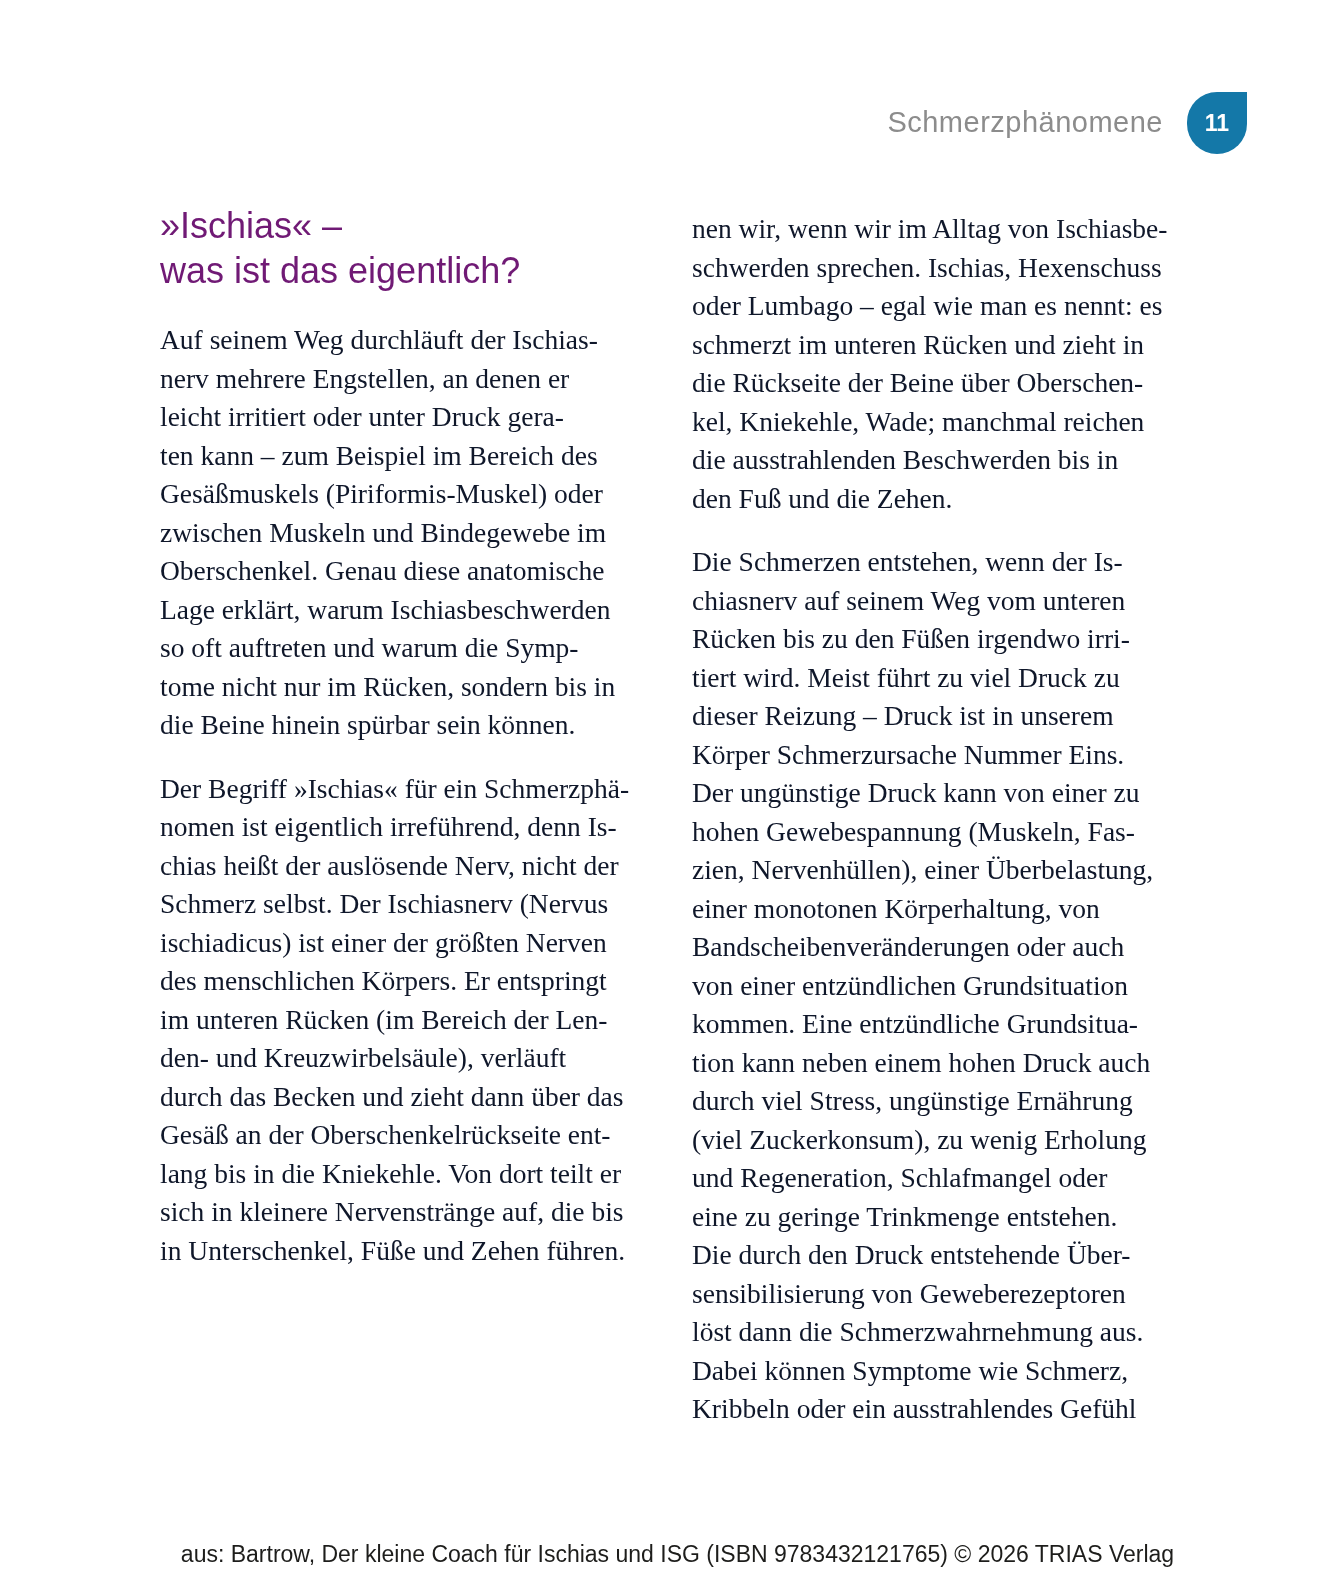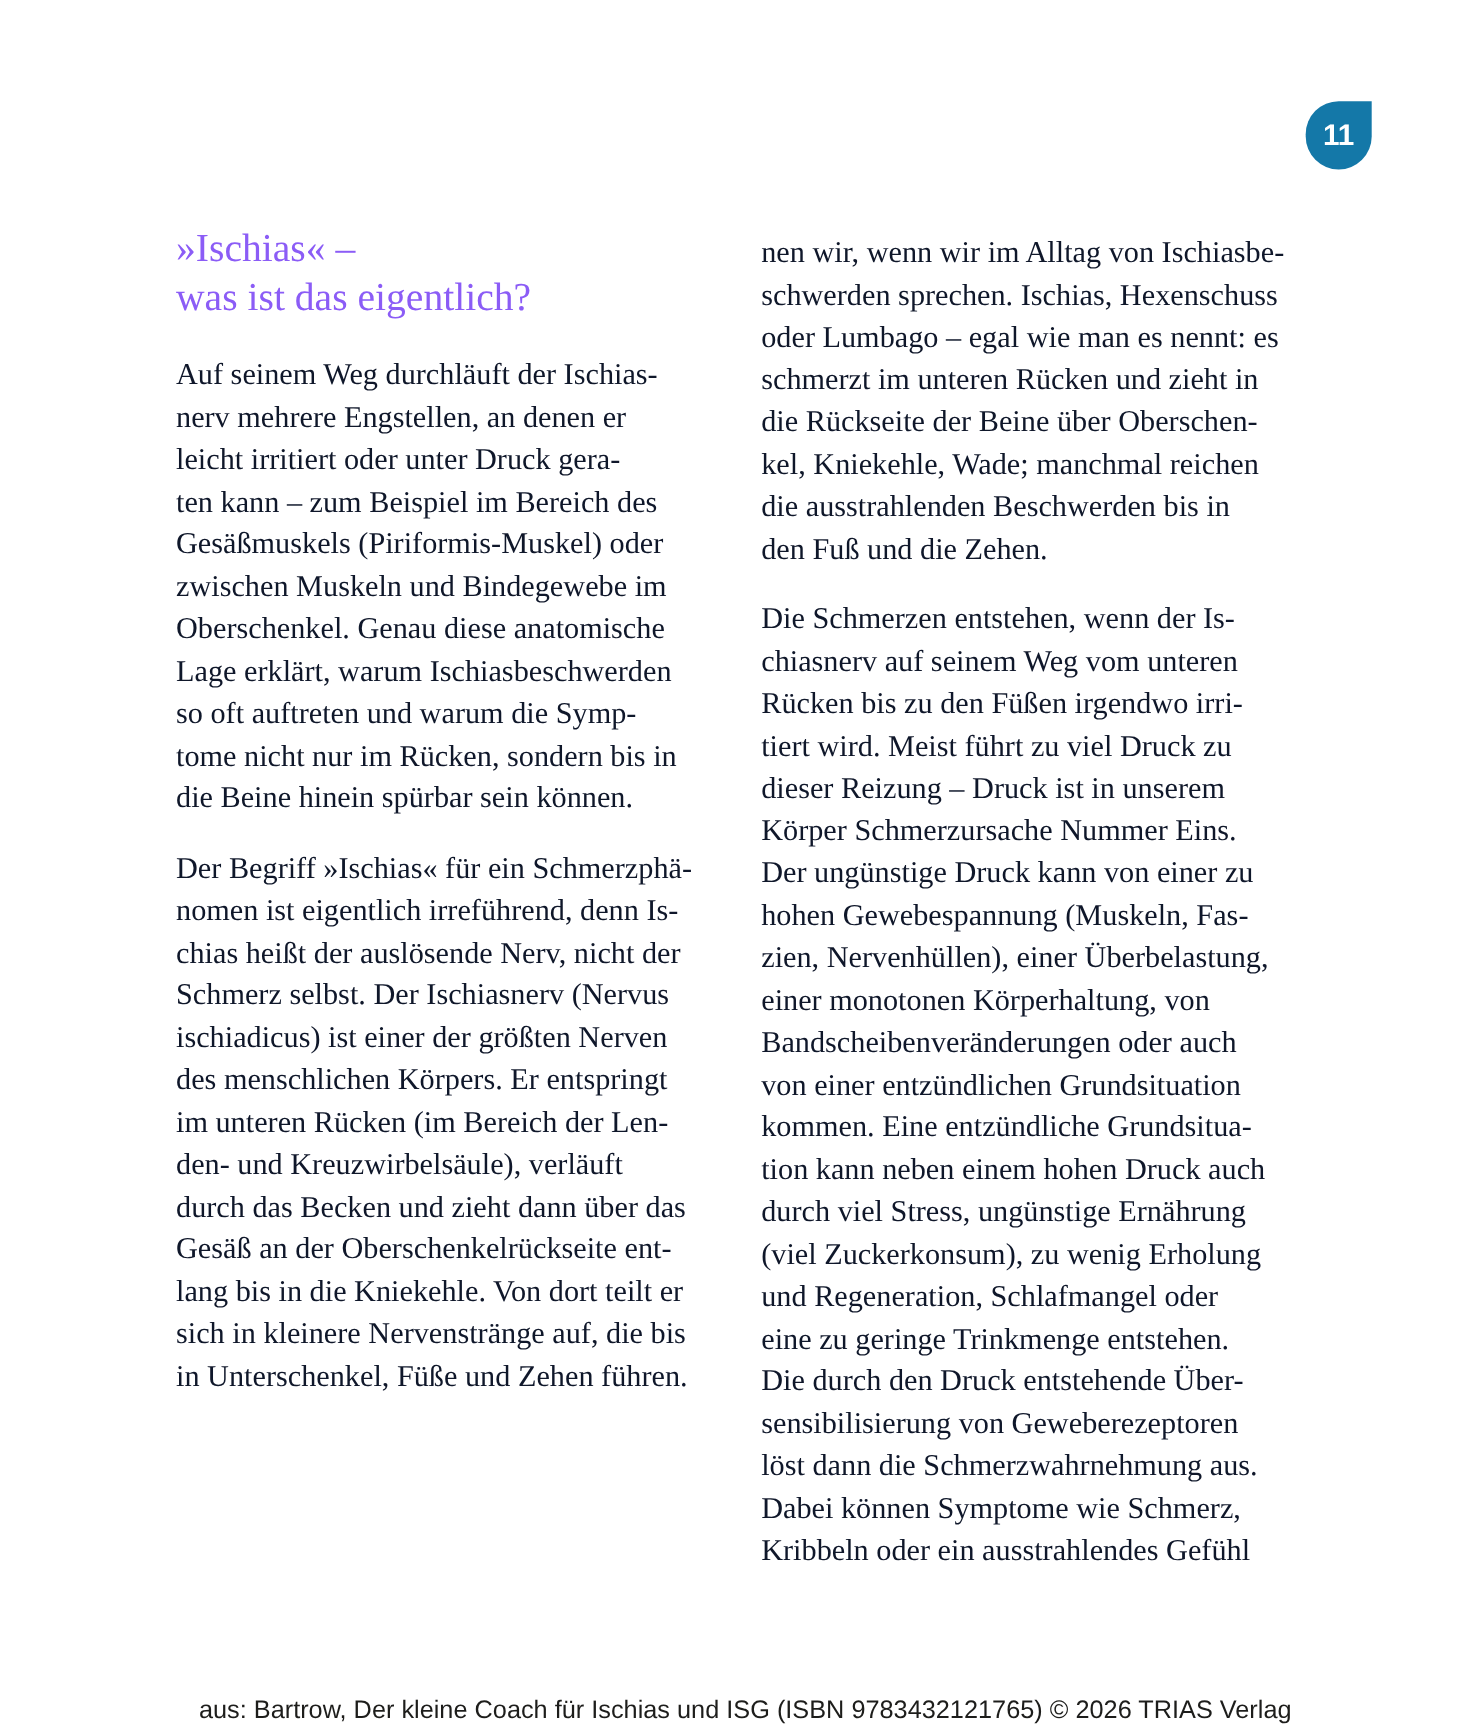--- a/index.html
+++ b/index.html
@@ -33,37 +33,37 @@
     width: 60px;
     height: 62px;
     background: #1478a8;
     border-radius: 30px 0 30px 30px; 
     display: flex;
     align-items: center;
     justify-content: center;
   }
   .badge span {
     font-family: "Liberation Sans", sans-serif;
-    font-size: 27px;
+    font-size: 23px;
     font-weight: 700;
     color: #ffffff;
   }
   .col {
     position: absolute;
     width: 492px;
   }
   .col-left  { left: 160px; top: 203px; }
   .col-right { left: 692px; top: 210px; }
   .heading {
     margin: 0 0 28px 0;
-    font-family: Liberation Serif, serif;
+    font-family: Liberation Sans, sans-serif;
     font-size: 36px;
     line-height: 45px;
     font-weight: 500;
-    color: #8b5cf6;
+    color: #701a75;
     white-space: pre-line;
   }
   .body {
     margin: 0 0 25px 0;
     font-family: "Liberation Serif", serif;
     font-size: 27.5px;
     line-height: 38.5px;
     color: #0f172a;
     white-space: pre-line;
   }
@@ -78,20 +78,21 @@
     color: #1d1d1b;
     white-space: nowrap;
     margin-left: 16px;
   }
 </style>
 </head>
 <body>
 
 <div id="page">
 
+  <div class="header-title">Schmerzphänomene</div>
 
   <div class="badge">
     <span>11</span>
   </div>
 
   <div class="col col-left">
     <h1 class="heading">»Ischias« –
 was ist das eigentlich?</h1>
     <p class="body">Auf seinem Weg durchläuft der Ischias-
 nerv mehrere Engstellen, an denen er

